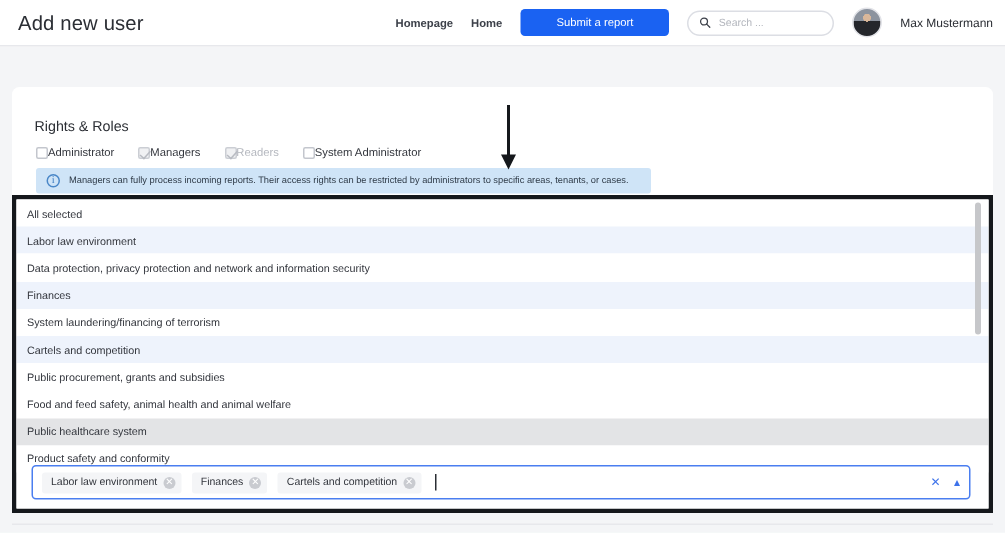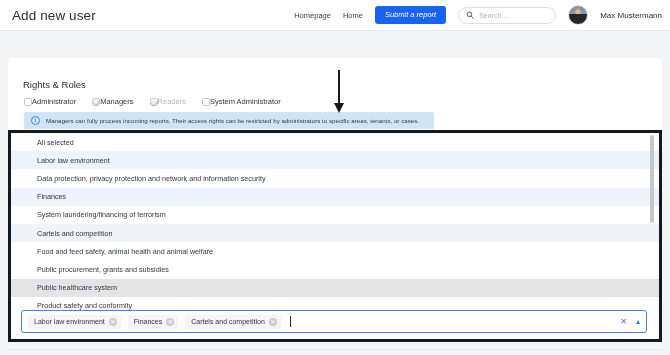--- a/index.html
+++ b/index.html
@@ -21,26 +21,25 @@
     display: flex; align-items: center;
   }
   .page-title {
     margin-left: 12px; font-size: 13.5px; font-weight: 400; color: #2b2e34;
     letter-spacing: .1px; white-space: nowrap;
   }
   .topnav {
     margin-left: auto; display: flex; align-items: center; gap: 12px;
     padding-right: 8px;
   }
-  .navlink { font-size: 7.5px; color: #3c4049; white-space: nowrap; }
+  .navlink { font-size: 7.5px; color: #3c4049; white-space: nowrap; font-weight: bold; }
   .btn-primary {
     background: #1a62f2; color: #fff; font-size: 7.5px;
-    padding: 5px 10px; border-radius: 3px; border: none; white-space: nowrap;
+    padding: 5px 24px; border-radius: 3px; border: none; white-space: nowrap;
     line-height: 1;
-    font-style: italic;
   }
   .searchbox {
     display: flex; align-items: center; gap: 5px;
     width: 98px; height: 17px; padding: 0 7px;
     border: 1px solid #dcdee4; border-radius: 9px; background: #fff;
   }
   .search-ph { font-size: 7px; color: #b3b6bd; white-space: nowrap; }
   .avatar {
     width: 20px; height: 20px; border-radius: 50%;
     background: radial-gradient(circle at 50% 32%, #d9b79a 0 17%, transparent 18%),
@@ -109,21 +108,21 @@
     border-top: 10px solid #15181c;
   }
 
   
   .dd-list {
     position: absolute; left: 0; top: 0; right: 0; bottom: 0;
     background: #fff; overflow: hidden;
   }
   .dd-item {
     height: 18.2px; display: flex; align-items: center;
-    padding-left: 26px; font-size: 7.2px; color: #33363d;
+    padding-left: 7px; font-size: 7.2px; color: #33363d;
     background: #ffffff; white-space: nowrap;
   }
   .dd-item.alt { background: #eef3fc; }
   .dd-item.hover { background: #e3e4e6; }
   .dd-scroll {
     position: absolute; right: 5px; top: 2px; width: 4px; height: 88px;
     background: #c6c7ca; border-radius: 2px;
   }
 
   
@@ -220,22 +219,22 @@
 
   <div class="annot-box">
 
     <div class="dd-list" id="dd-list">
       <div class="dd-item">All selected</div>
         <div class="dd-item alt">Labor law environment</div>
         <div class="dd-item">Data protection, privacy protection and network and information security</div>
         <div class="dd-item alt">Finances</div>
         <div class="dd-item">System laundering/financing of terrorism</div>
         <div class="dd-item alt">Cartels and competition</div>
+        <div class="dd-item">Public procurement, grants and subsidies</div>
         <div class="dd-item">Food and feed safety, animal health and animal welfare</div>
-        <div class="dd-item">Public procurement, grants and subsidies</div>
         <div class="dd-item hover">Public healthcare system</div>
         <div class="dd-item">Product safety and conformity</div>
         <div class="dd-scroll"></div>
     </div>
 
     <div class="chips-input">
       <div class="chip">
         <span>Labor law environment</span>
         <span class="chip-x">✕</span>
       </div>

